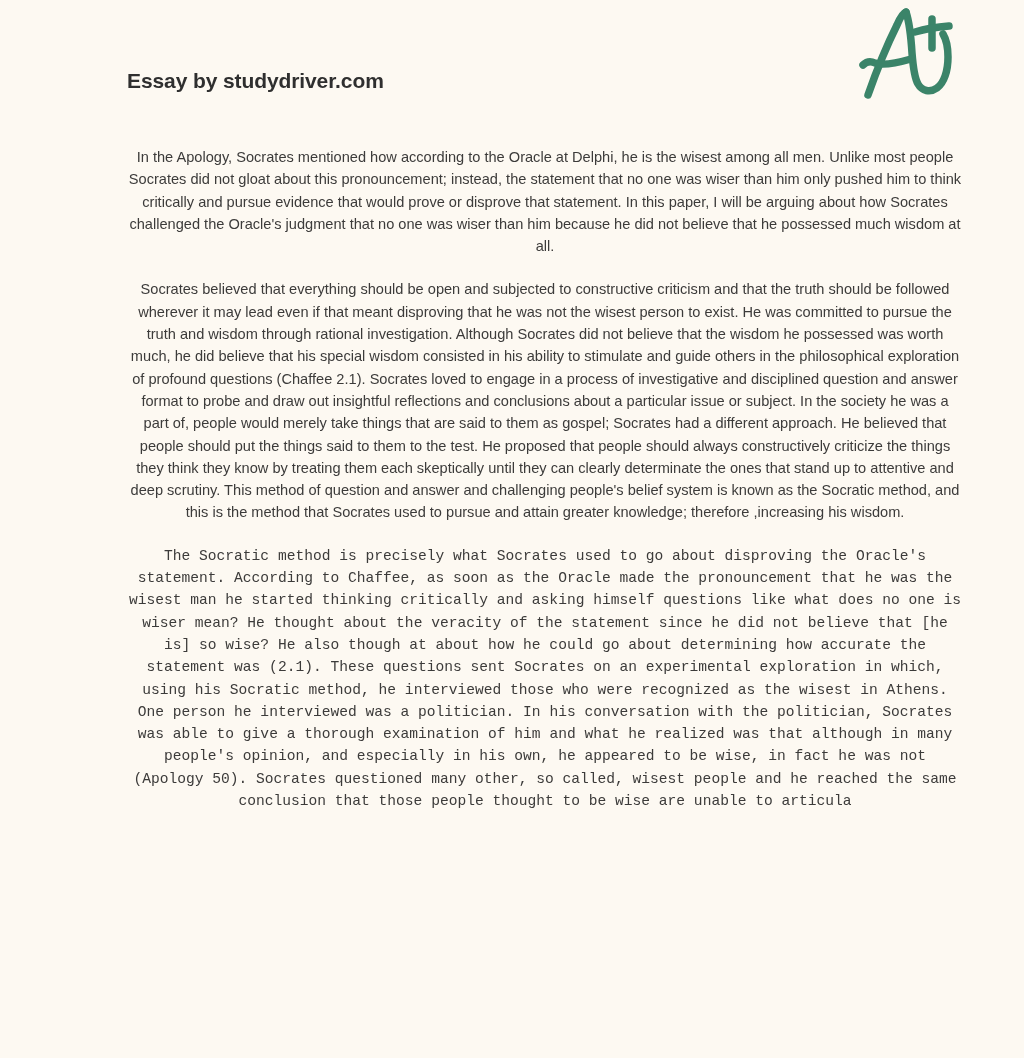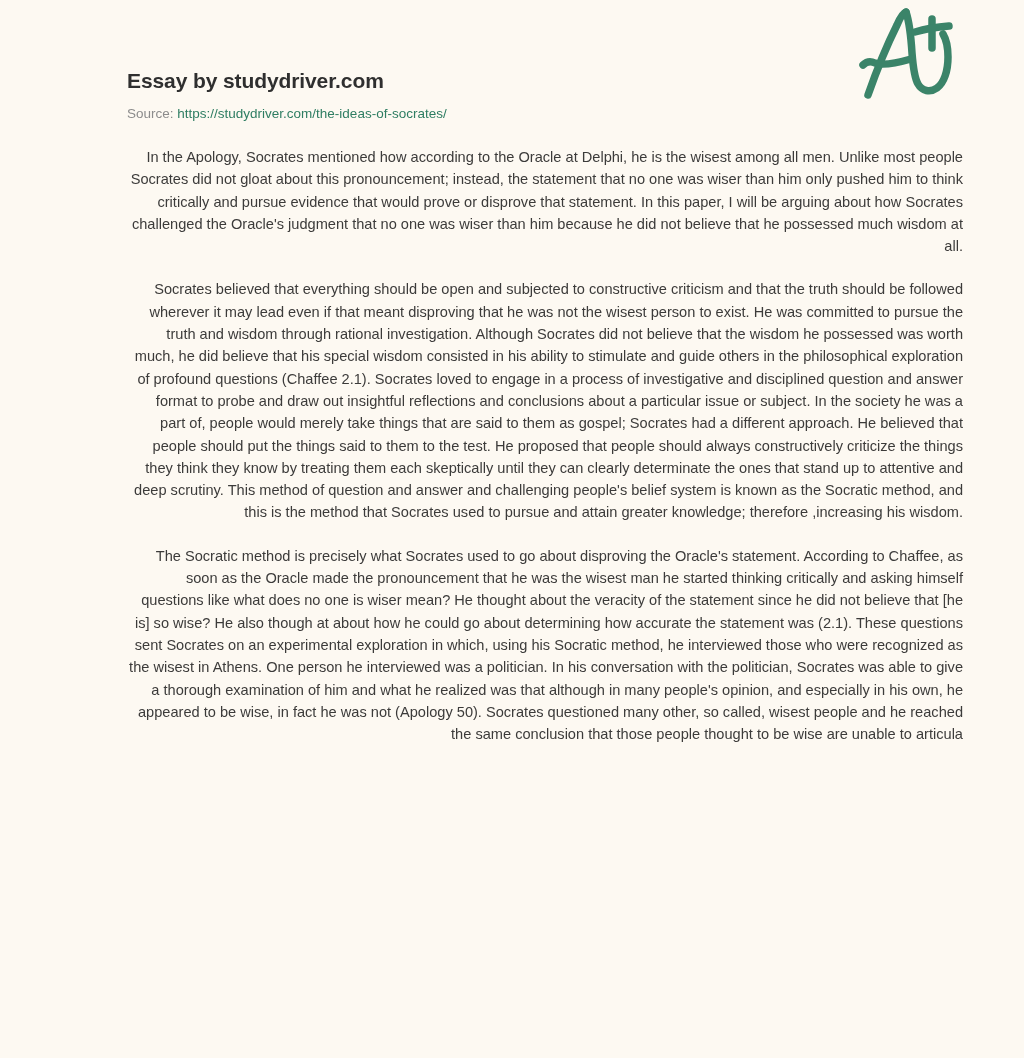--- a/index.html
+++ b/index.html
@@ -82,38 +82,35 @@
   }
   .article-body {
     padding-top: 28px;
     width: 836px;
   }
   .article-body p {
     margin: 0 0 21px 0;
     font-size: 14.6px;
     line-height: 22.3px;
     color: #3c3b3a;
-    text-align: right;
+    text-align: center;
   }
   .article-body p:last-child {
     margin-bottom: 0;
+    font-family: Liberation Mono, monospace;
   }
 </style>
 </head>
 <body>
 
 <div class="page">
 
   <div class="header">
     <h1 class="site-title">Essay by studydriver.com</h1>
 
-    <div class="source-line">
-      <span class="source-label">Source:</span>
-      <a class="source-url" href="#">https://studydriver.com/the-ideas-of-socrates/</a>
-    </div>
 
     <div class="logo">
       <svg viewBox="0 0 104 98" xmlns="http://www.w3.org/2000/svg" fill="none" stroke="#3b8469" stroke-width="7.5" stroke-linecap="round" stroke-linejoin="round">
 
         <path d="M15 92 C 22 72, 34 42, 44 22 C 47 15, 50 10, 53 9"></path>
 
         <path d="M53 9 C 56 18, 58 34, 59 50 C 60 63, 61 74, 65 81
                  C 69 88, 77 90, 84 85 C 91 80, 95 68, 95 54
                  C 95 44, 93 36, 90 31"></path>
 

